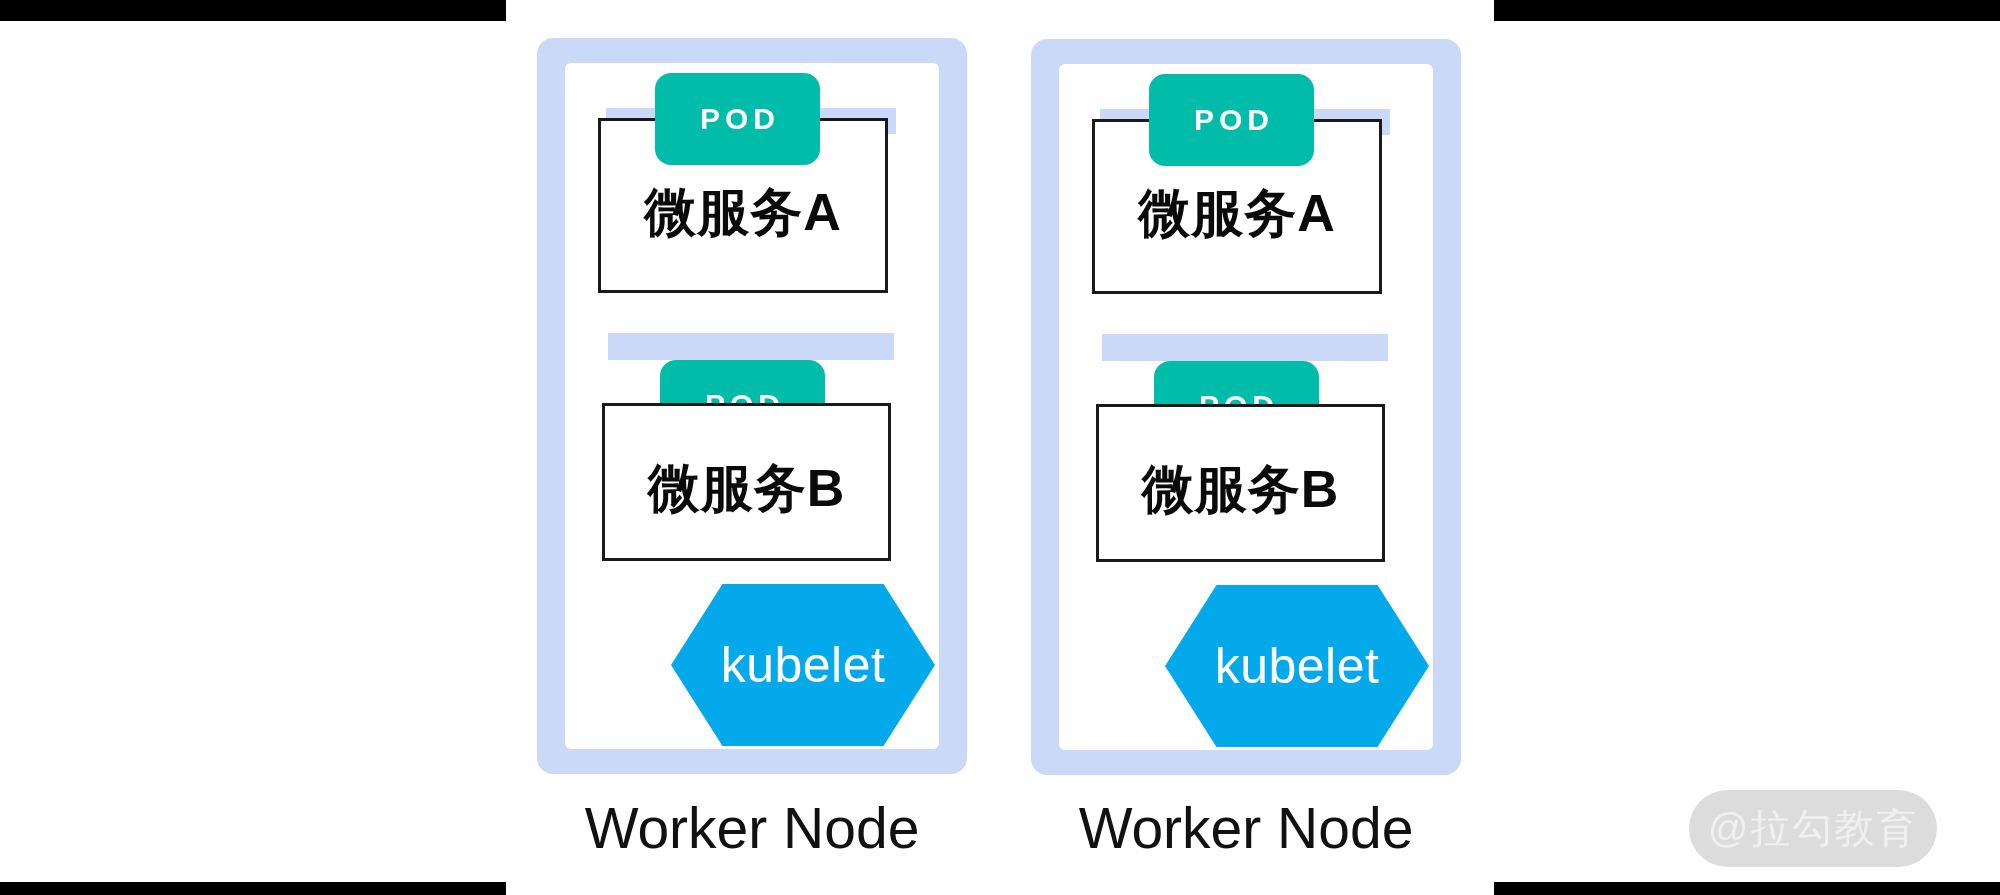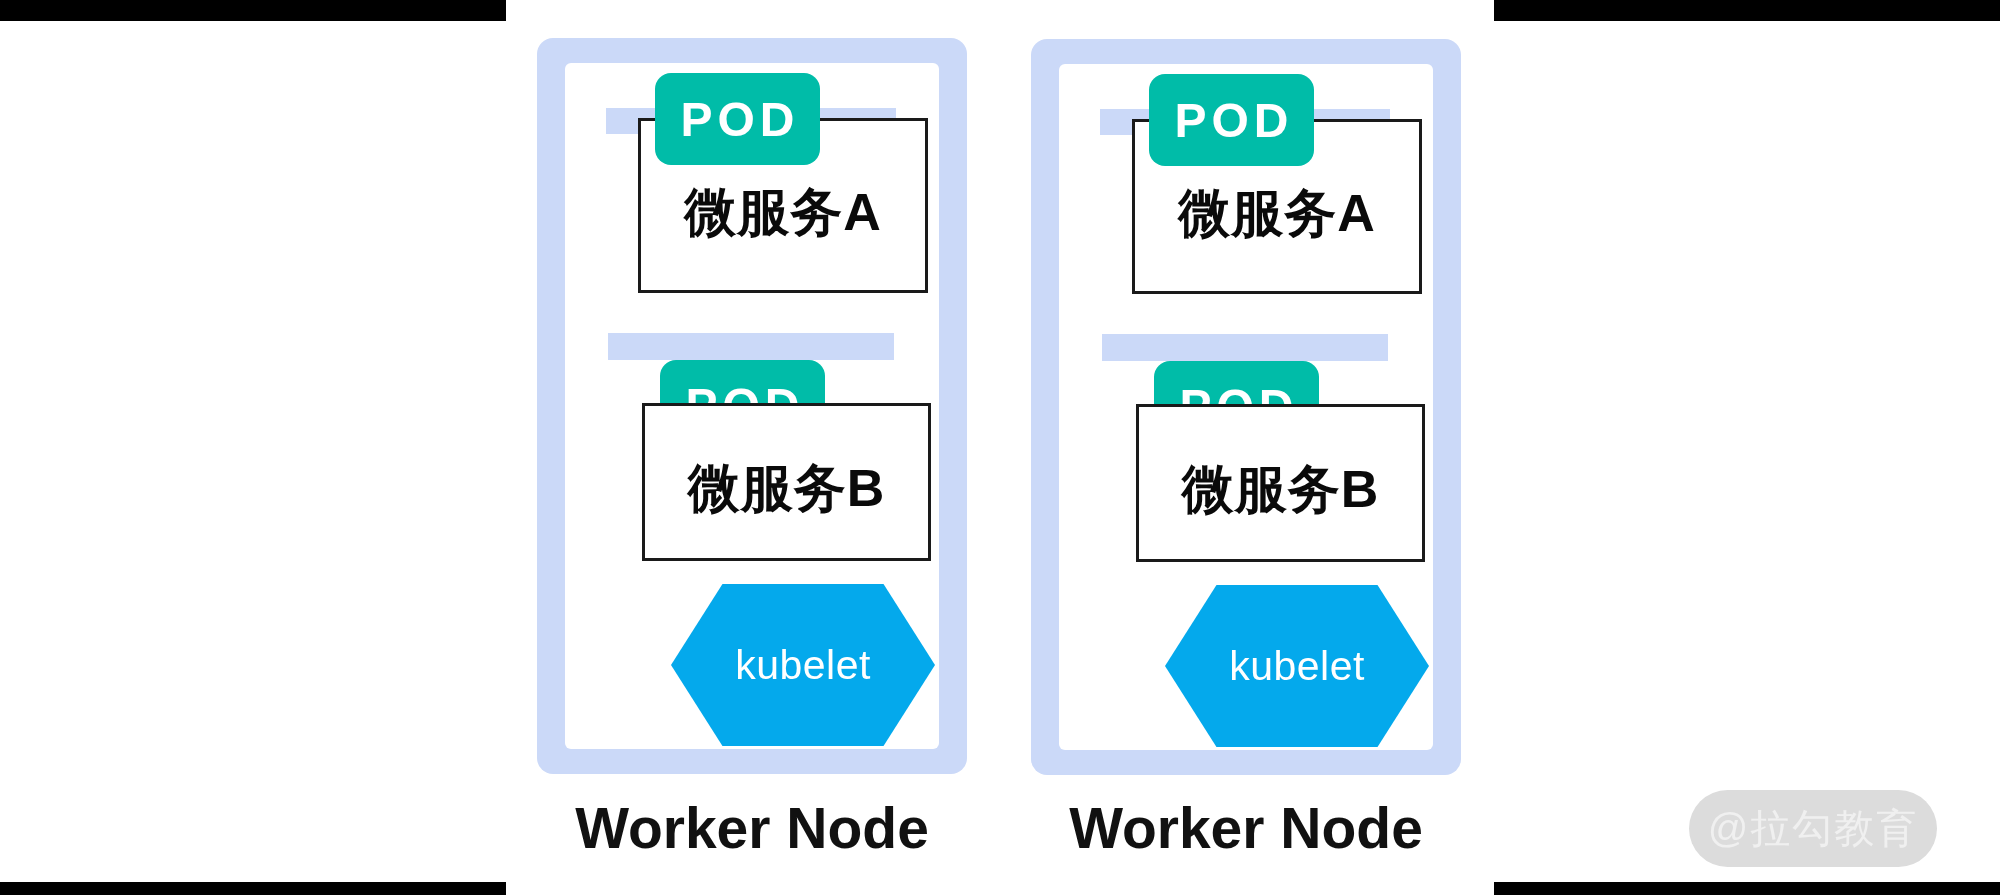--- a/index.html
+++ b/index.html
@@ -56,75 +56,74 @@
 
   
   .service-box {
     position: absolute;
     background: #ffffff;
     border: 3px solid var(--box-border);
     display: flex;
     align-items: center;
     justify-content: center;
     padding-top: 14px;
-    margin-left: 40px;
   }
   .box-a { left: 61px; top: 80px;  width: 290px; height: 175px; }
   .box-b { left: 65px; top: 365px; width: 289px; height: 158px; }
   .service-label {
     font-size: 52px;
     font-weight: 700;
     color: #0a0a0a;
     letter-spacing: 1px;
     white-space: nowrap;
   }
 
   
   .pod-badge {
     position: absolute;
     background: var(--pod-badge);
     color: #ffffff;
     border-radius: 16px;
     display: flex;
     align-items: center;
     justify-content: center;
-    font-size: 48px;
+    font-size: 30px;
     font-weight: 600;
     letter-spacing: 5px;
     text-indent: 5px;
   }
   .pod-a { left: 118px; top: 35px;  width: 165px; height: 92px; }
   .pod-b { left: 123px; top: 322px; width: 165px; height: 90px; }
 
   
   .hexagon {
     position: absolute;
     left: 134px; top: 546px;
     width: 264px; height: 162px;
     background: var(--hexagon);
     clip-path: polygon(0% 50%, 19.5% 0%, 80.5% 0%, 100% 50%, 80.5% 100%, 19.5% 100%);
     display: flex;
     align-items: center;
     justify-content: center;
   }
   .hex-label {
     color: #ffffff;
-    font-size: 41px;
+    font-size: 50px;
     font-weight: 500;
     letter-spacing: 0.5px;
   }
 
   
   .node-label {
     position: absolute;
     top: 795px;
     height: 62px;
     text-align: center;
     font-size: 57px;
-    font-weight: 700;
+    font-weight: 400;
     color: var(--text-dark);
     white-space: nowrap;
   }
   .label-1 { left: 537px;  width: 430px; }
   .label-2 { left: 1031px; width: 430px; }
 
   
   .watermark {
     position: absolute;
     left: 1689px; top: 790px;

